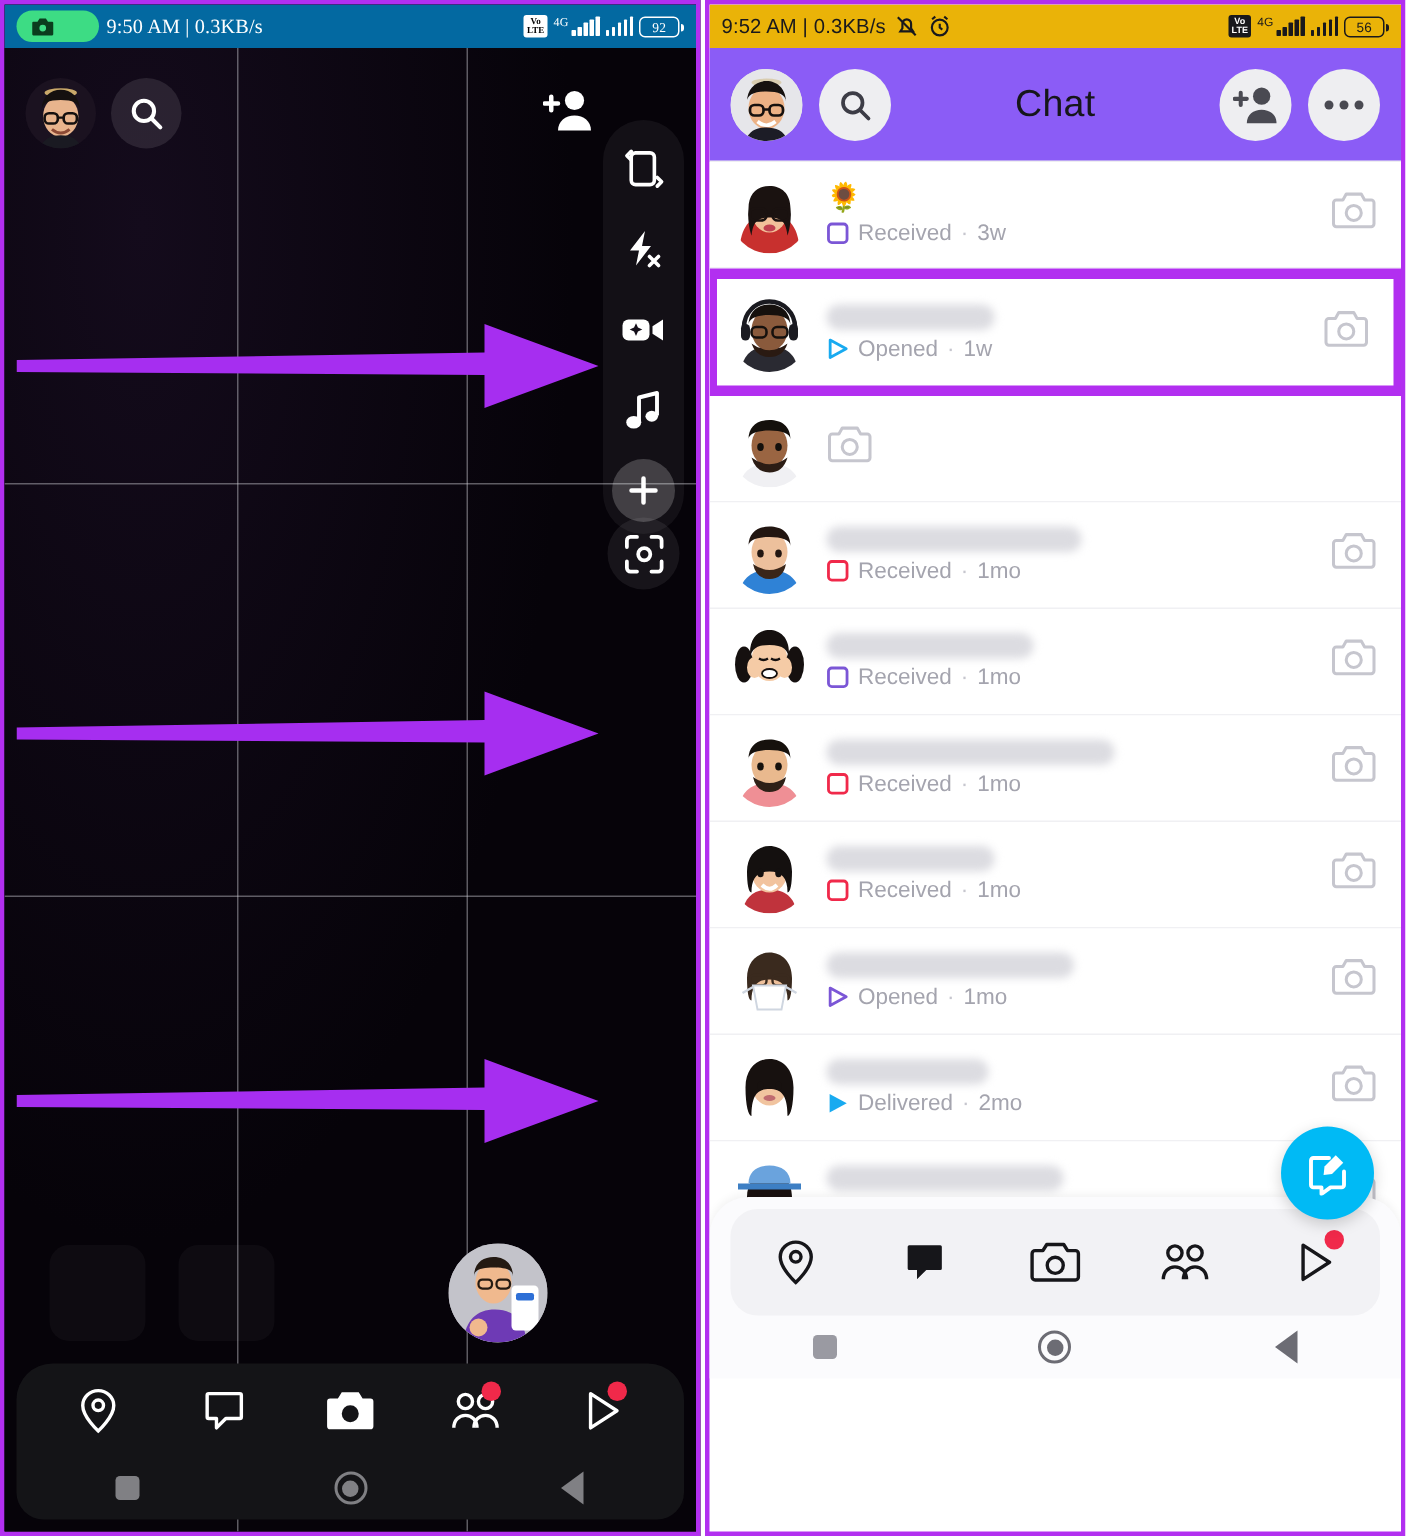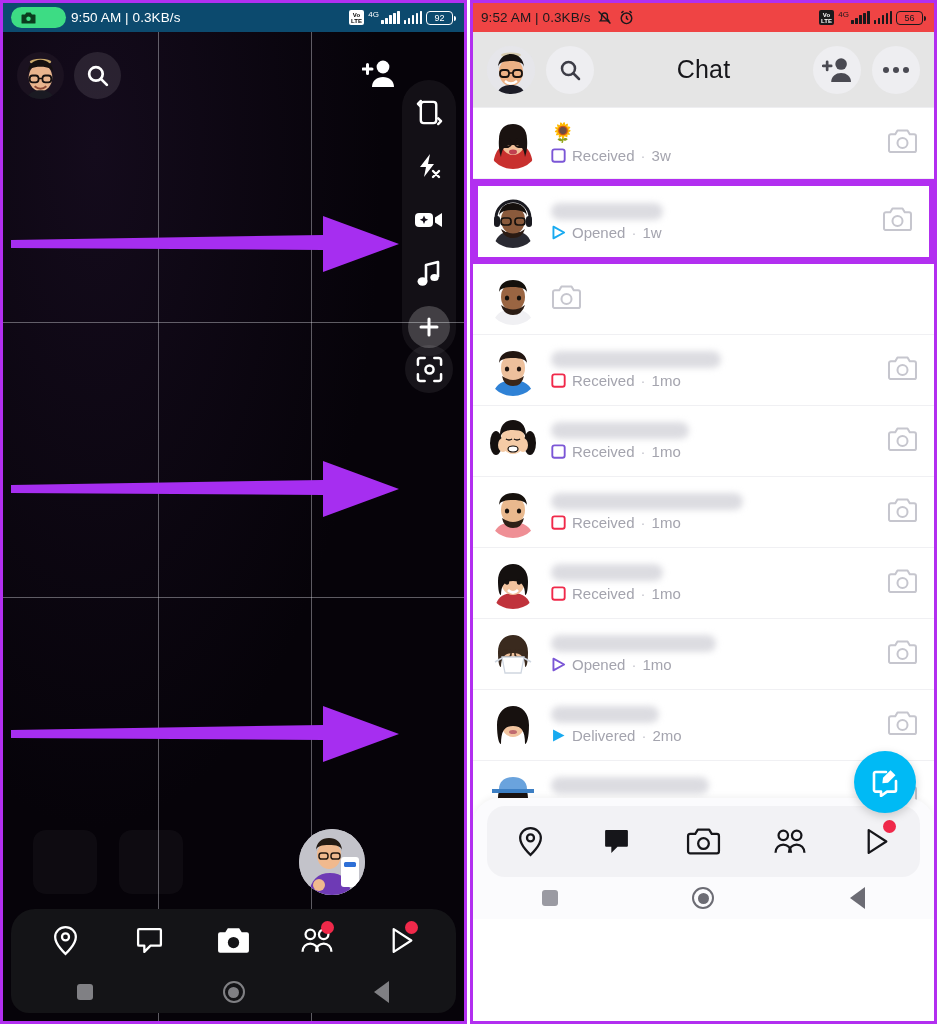--- a/index.html
+++ b/index.html
@@ -29,22 +29,22 @@
   
   .statusbar {
     height: 29px;
     display: flex;
     align-items: center;
     justify-content: space-between;
     padding: 0 11px 0 8px;
     font-size: 13.5px;
     letter-spacing: .1px;
   }
-  .statusbar.dark { background: #0c4a6e; color: #ffffff; }
-  .statusbar.light { background: #ef4444; color: #19191c; align-items: center; }
+  .statusbar.dark { background: #0369a1; color: #ffffff; font-family: Liberation Serif, serif; }
+  .statusbar.light { background: #eab308; color: #19191c; align-items: center; }
   .sb-left { display: flex; align-items: center; gap: 5px; }
   .sb-right { display: flex; align-items: center; gap: 4px; }
   .camcap {
     width: 55px; height: 21px; border-radius: 11px;
     background: #3ddc84;
     display: flex; align-items: center; padding-left: 9px;
     flex: 0 0 auto;
   }
   .sb-time { white-space: nowrap; font-size: 13.5px; }
   .volte {
@@ -181,21 +181,21 @@
   .tri {
     width: 0; height: 0;
     border-top: 11px solid transparent;
     border-bottom: 11px solid transparent;
     border-right: 15px solid #808084;
   }
 
   
   .chat-header {
     height: 76px; display: flex; align-items: center;
-    padding: 0 14px; gap: 11px; background: #e5e5e5;
+    padding: 0 14px; gap: 11px; background: #8b5cf6;
     border-bottom: 1px solid #eeeef1;
   }
   .hcirc {
     width: 48px; height: 48px; border-radius: 50%;
     background: #eeeef1;
     display: flex; align-items: center; justify-content: center; flex: 0 0 auto;
   }
   .hcirc.av { background: #e6e6ea; overflow: hidden; }
   .chat-title {
     flex: 1; text-align: center; font-size: 25px; color: #16161a;

